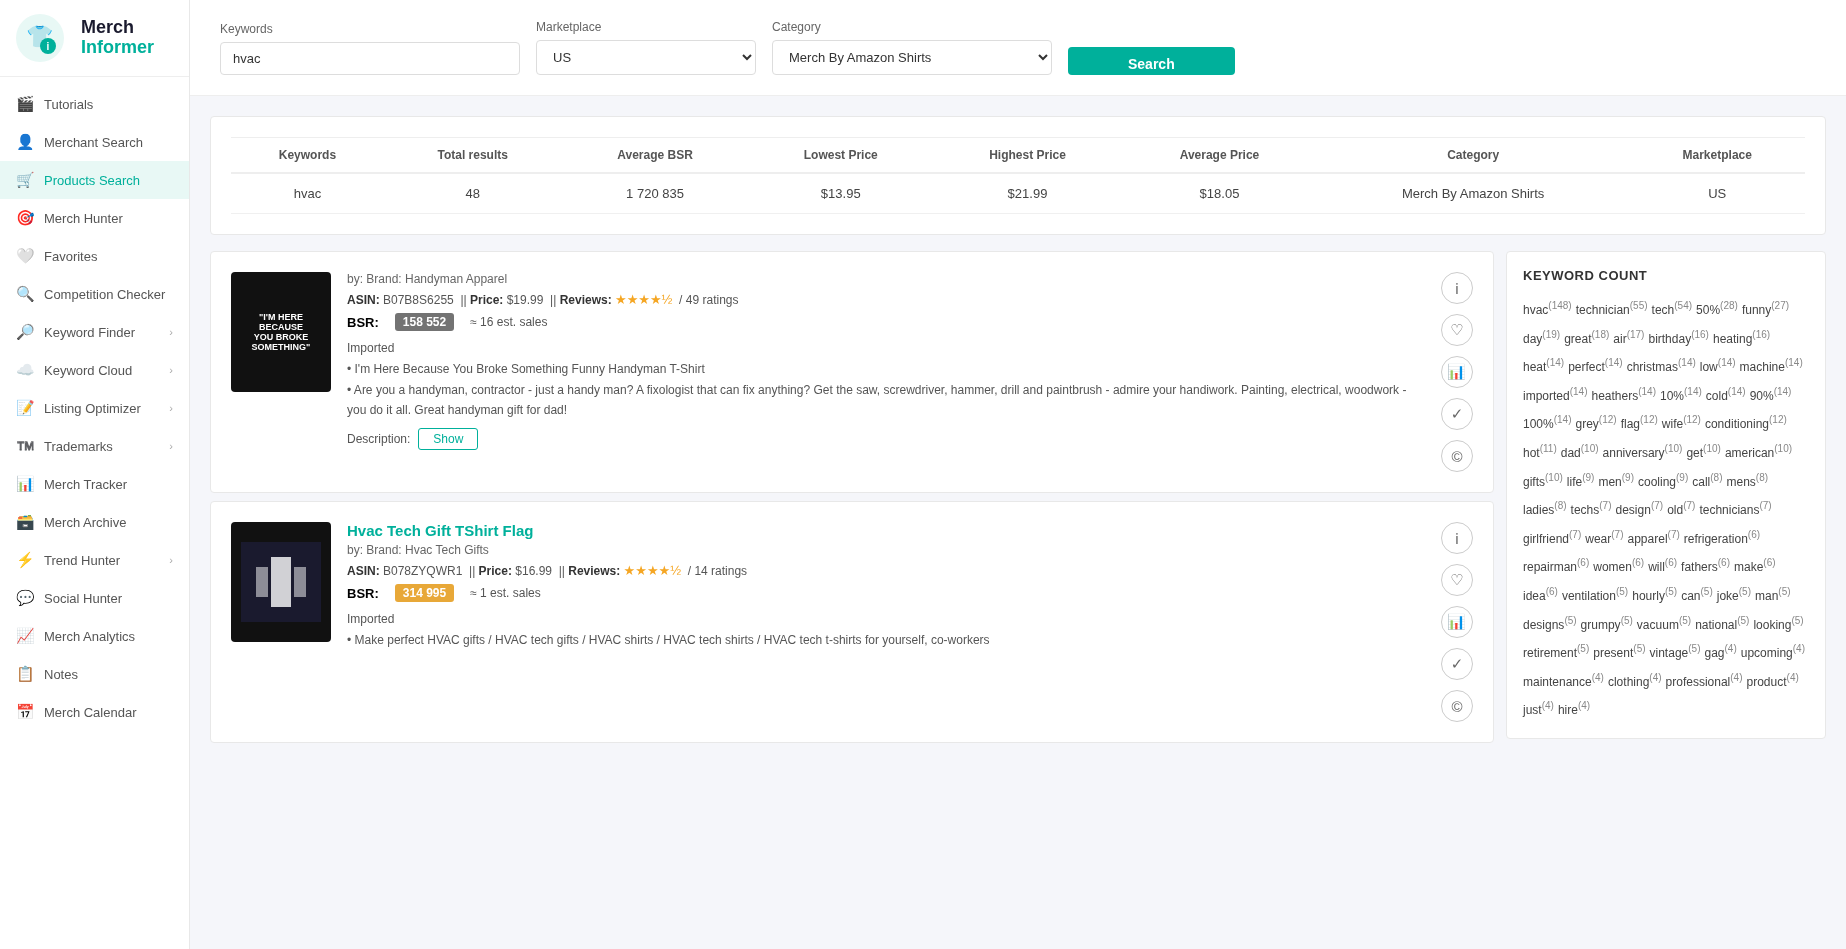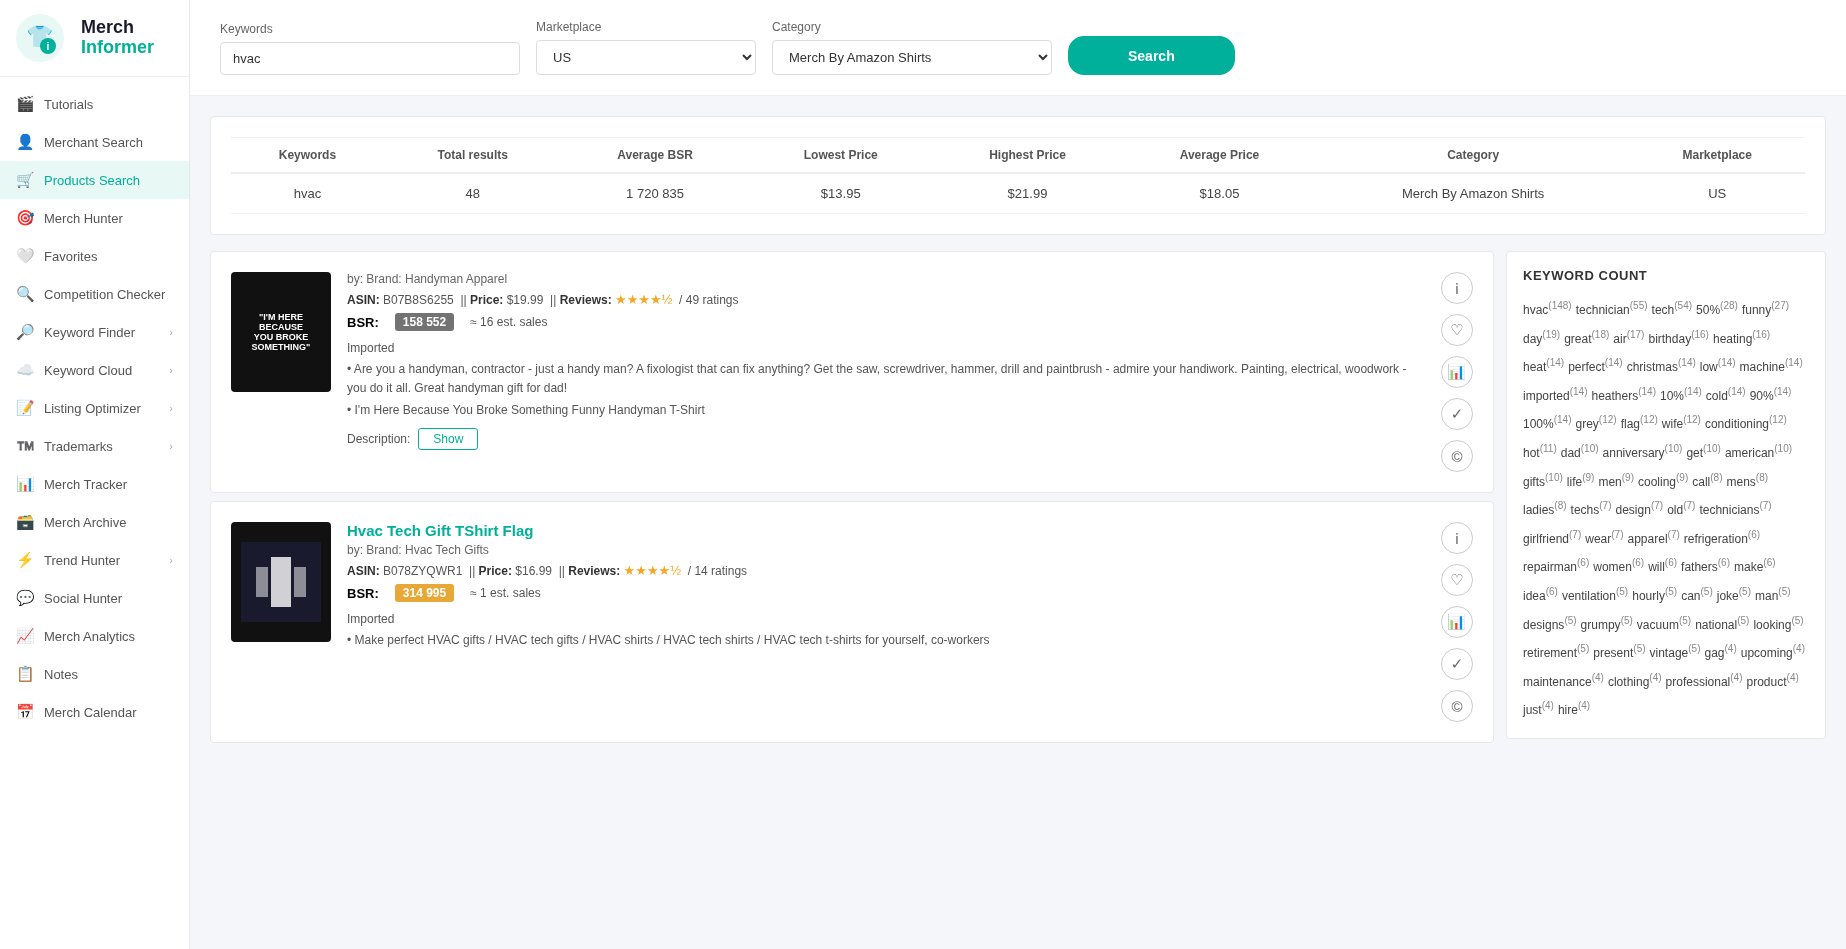--- a/index.html
+++ b/index.html
@@ -80,26 +80,26 @@
       outline: none;
       background: #fff;
     }
     .keywords-field input { width: 300px; }
     .marketplace-field select { width: 220px; }
     .category-field select { width: 280px; }
     .search-btn {
       background: #00b09b;
       color: #fff;
       border: none;
-      border-radius: 16px;
+      border-radius: 4px;
       padding: 9px 60px;
       font-size: 14px;
       font-weight: 600;
       cursor: pointer;
-      height: 39px;
+      height: 28px;
     }
 
     
     .results-section {
       background: #fff;
       margin: 20px 20px 0;
       border-radius: 4px;
       padding: 20px;
       border: 1px solid #e8e8e8;
     }
@@ -428,22 +428,22 @@
             <span class="stars">★★★★½</span>
             &nbsp;/&nbsp;<span>49 ratings</span>
           </div>
           <div class="bsr-row">
             <strong>BSR:</strong>
             <span class="bsr-badge" style="background:#737373;">158 552</span>
             <span class="bsr-sales">≈ 16 est. sales</span>
           </div>
           <div class="product-bullets">
             <p>Imported</p>
+            <p>• I'm Here Because You Broke Something Funny Handyman T-Shirt</p>
             <p>• Are you a handyman, contractor - just a handy man? A fixologist that can fix anything? Get the saw, screwdriver, hammer, drill and paintbrush - admire your handiwork. Painting, electrical, woodwork - you do it all. Great handyman gift for dad!</p>
-            <p>• I'm Here Because You Broke Something Funny Handyman T-Shirt</p>
           </div>
           <div class="desc-row">
             <span>Description:</span>
             <button class="show-btn">Show</button>
           </div>
         </div>
         <div class="product-actions">
           <div class="action-icon">ℹ</div>
           <div class="action-icon">♡</div>
           <div class="action-icon">📊</div>

